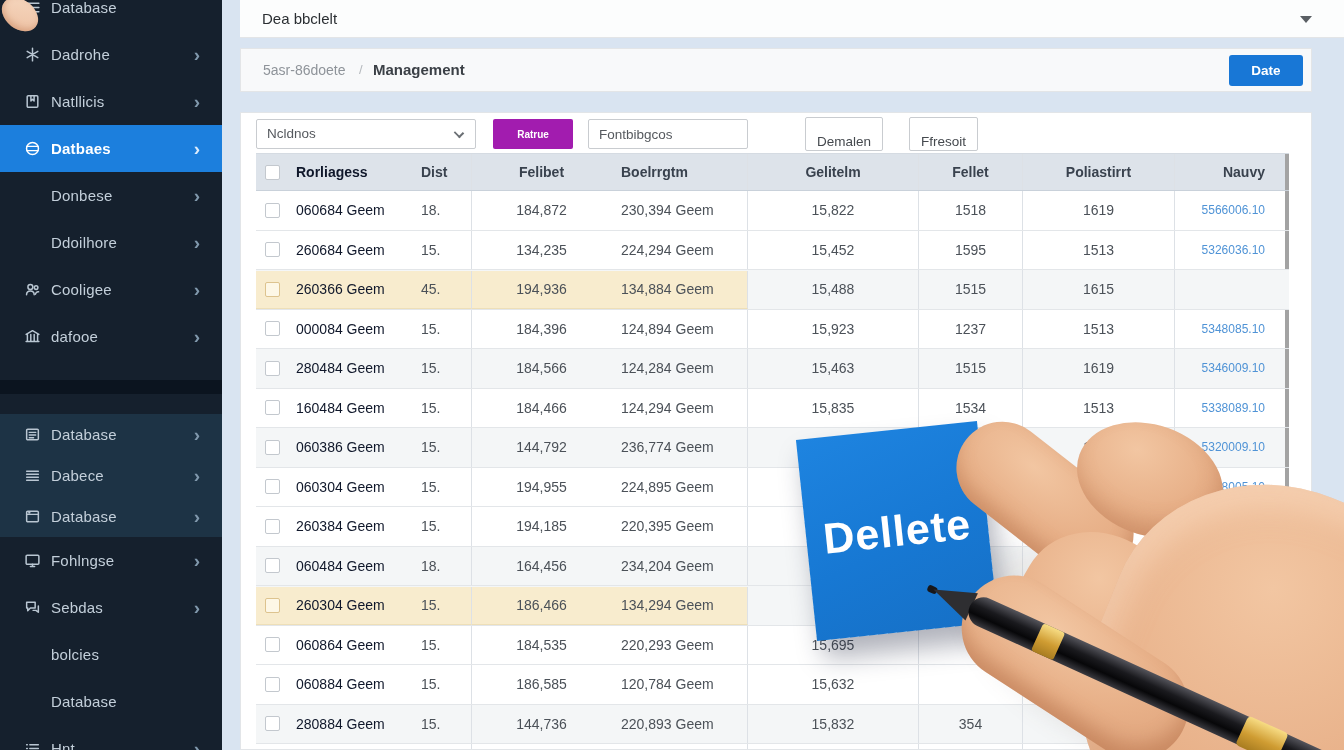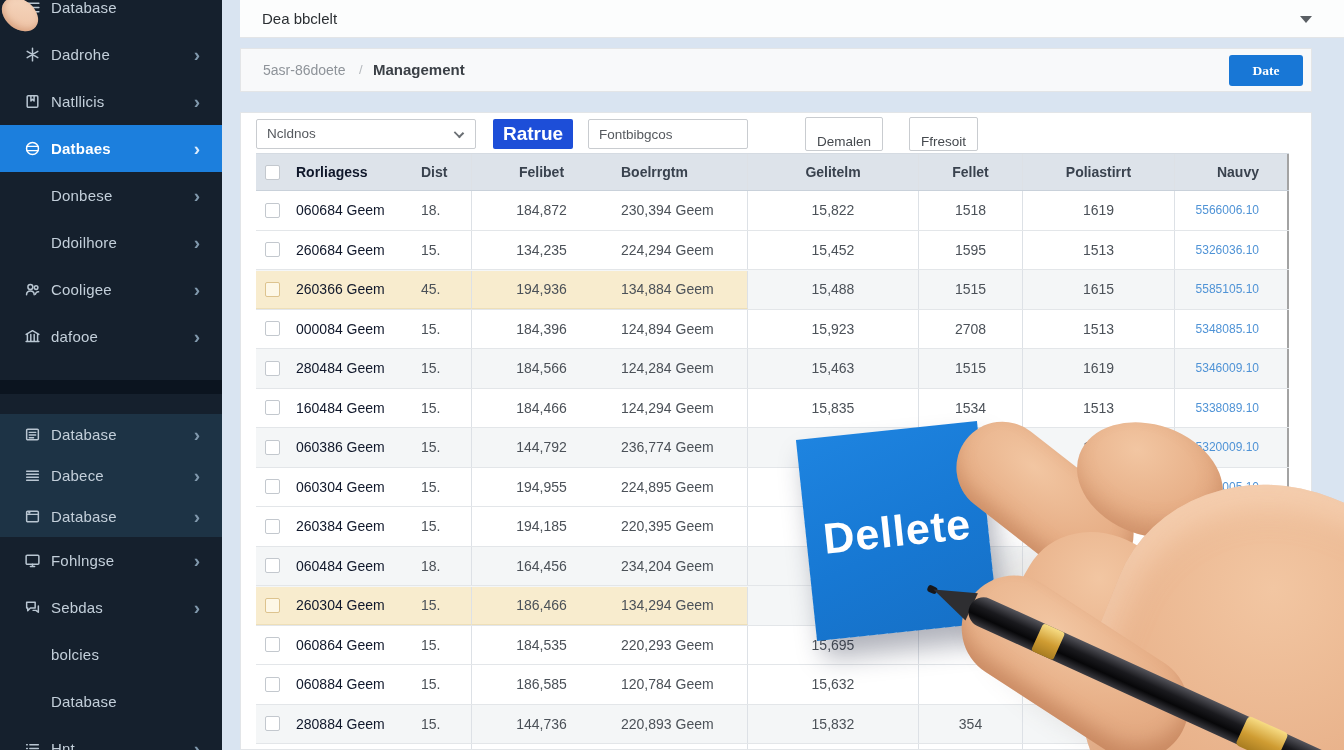--- a/index.html
+++ b/index.html
@@ -25,48 +25,48 @@
   
   .topbar { position:absolute; left:240px; top:0; width:1104px; height:38px; background:#fcfdfd; border-bottom:1px solid #e3e5e7; z-index:1; }
   .topbar-title { position:absolute; left:22px; top:0; line-height:38px; font-size:15px; color:#2b2f33; }
   .caret-down { position:absolute; right:32px; top:16px; width:0; height:0; border-left:6px solid transparent; border-right:6px solid transparent; border-top:7px solid #5a5f64; cursor:pointer; }
 
   
   .crumbbar { position:absolute; left:240px; top:48px; width:1072px; height:44px; background:#f8f9fa; border:1px solid #e3e5e7; z-index:1; }
   .crumb-path { position:absolute; left:22px; top:0; line-height:42px; font-size:14px; color:#8e9399; }
   .crumb-sep { position:absolute; left:118px; top:0; line-height:42px; font-size:13px; color:#b4b8bc; }
   .crumb-cur { position:absolute; left:132px; top:0; line-height:42px; font-size:15px; font-weight:bold; color:#3b4046; }
-  .date-btn { position:absolute; right:8px; top:6px; width:74px; height:31px; background:#1877d6; color:#fff; font-size:13.5px; font-weight:bold; border:none; border-radius:3px; cursor:pointer; font-family:Liberation Serif, serif; }
+  .date-btn { position:absolute; right:8px; top:6px; width:74px; height:31px; background:#1877d6; color:#fff; font-size:13.5px; font-weight:bold; border:none; border-radius:3px; cursor:pointer; font-family:Liberation Sans, sans-serif; }
 
   
   .main-panel { position:absolute; left:240px; top:112px; width:1072px; height:638px; background:#fff; border:1px solid #e2e5e8; z-index:1; overflow:hidden; }
   .filters { position:absolute; left:15px; top:6px; height:30px; display:flex; align-items:center; }
   .f-select { position:relative; width:220px; height:30px; border:1px solid #c9ccd0; border-radius:2px; background:#fff; font-size:13.5px; color:#55595e; line-height:28px; padding-left:10px; cursor:pointer; }
   .f-select .chev { position:absolute; right:12px; top:9px; width:8px; height:8px; border-right:2px solid #6a6f74; border-bottom:2px solid #6a6f74; transform:rotate(45deg) scale(1,.85); }
-  .f-btn-primary { margin-left:17px; width:80px; height:30px; background:#1d4ed8; color:#fff; border:none; border-radius:2px; font-size:19px; font-weight:bold; cursor:pointer; font-family:inherit; }
+  .f-btn-primary { margin-left:17px; width:80px; height:30px; background:#a21caf; color:#fff; border:none; border-radius:2px; font-size:10px; font-weight:bold; cursor:pointer; font-family:inherit; }
   .f-input { margin-left:15px; width:160px; height:30px; border:1px solid #c9ccd0; border-radius:2px; font-size:13.5px; color:#55595e; padding-left:10px; font-family:inherit; }
   .f-btn { height:30px; background:#fff; border:1px solid #c9ccd0; border-radius:2px; font-size:13.5px; color:#45494e; padding:16px 11px; cursor:pointer; font-family:inherit; }
   .f-btn.b1 { margin-left:57px; }
   .f-btn.b2 { margin-left:26px; }
 
   
   .table { position:absolute; left:15px; top:40px; width:1033px; }
   .trow { display:grid; grid-template-columns:36px 124px 56px 139px 137px 171px 104px 152px 114px; align-items:center; height:39.5px; background:#fff; border-bottom:1px solid #e3e6e9; font-size:14px; color:#4b5158; cursor:pointer; }
   .trow.head { height:38px; background:#dde3ea; border-top:1px solid #d5dbe2; border-bottom:1px solid #c9d1da; font-weight:bold; color:#39424e; cursor:default; }
   .trow.gray { background:#f4f6f7; }
   .tcell { height:100%; display:flex; align-items:center; overflow:hidden; white-space:nowrap; }
   .c-cb { justify-content:flex-start; padding-left:9px; }
   .c-name { padding-left:4px; color:#0f172a; }
   .c-dist { padding-left:5px; border-right:1px solid #dde1e6; }
   .c-felibet { justify-content:center; }
   .c-boelrrgtm { padding-left:10px; border-right:1px solid #dde1e6;text-align:right; }
   .c-gelitelm { justify-content:center; border-right:1px solid #dde1e6; }
   .c-fellet { justify-content:center; border-right:1px solid #dde1e6; }
   .c-poliastirrt { justify-content:center; border-right:1px solid #dde1e6; }
-  .c-nauvy { justify-content:flex-end; padding-right:28px; border-right:2px solid #a3a3a3;text-align:right; }
+  .c-nauvy { justify-content:flex-end; padding-right:20px; border-right:4px solid #a3a3a3;text-align:right; }
   .trow.head .c-felibet { justify-content:center; }
   .trow .tan-bg { background:#f8ecce; border-bottom:1px solid #eedfb8; margin-bottom:-1px; }
   .nauvy-link { color:#4f93d6; font-size:12px; text-decoration:none; cursor:pointer; }
   .cb { appearance:none; -webkit-appearance:none; width:15px; height:15px; border:1.5px solid #c3c8ce; border-radius:2px; background:#fff; cursor:pointer; }
   .tan-bg .cb { border-color:#ddc38e; background:#fdf7e6; }
 
   
   .overlay { position:absolute; left:0; top:0; width:1344px; height:750px; z-index:5; pointer-events:none; }
   .hand-shadow { position:absolute; left:930px; top:555px; width:440px; height:220px; border-radius:50%; background:radial-gradient(ellipse at 50% 50%, rgba(80,60,40,.30), rgba(80,60,40,0) 70%); transform:rotate(24deg); filter:blur(7px); }
   .note { position:absolute; left:806px; top:430px; width:182px; height:202px; background:linear-gradient(160deg,#1e84e0 0%, #1778d3 55%, #1670c6 100%); transform:rotate(-6deg); box-shadow:6px 18px 26px rgba(30,35,60,.35); display:flex; align-items:center; justify-content:center; }
@@ -297,34 +297,31 @@
         <div class="tcell c-cb tan-bg">
           <input type="checkbox" class="cb" style="">
         </div>
         <div class="tcell c-name tan-bg">260366 Geem</div>
         <div class="tcell c-dist tan-bg">45.</div>
         <div class="tcell c-felibet tan-bg">194,936</div>
         <div class="tcell c-boelrrgtm tan-bg">134,884 Geem</div>
         <div class="tcell c-gelitelm">15,488</div>
         <div class="tcell c-fellet">1515</div>
         <div class="tcell c-poliastirrt">1615</div>
-        <div class="tcell c-nauvy">
-          <span class="nauvy-link">5585105.10</span>
-        </div>
       </div>
       <div class="trow">
         <div class="tcell c-cb">
           <input type="checkbox" class="cb" style="">
         </div>
         <div class="tcell c-name">000084 Geem</div>
         <div class="tcell c-dist">15.</div>
         <div class="tcell c-felibet">184,396</div>
         <div class="tcell c-boelrrgtm">124,894 Geem</div>
         <div class="tcell c-gelitelm">15,923</div>
-        <div class="tcell c-fellet">2708</div>
+        <div class="tcell c-fellet">1237</div>
         <div class="tcell c-poliastirrt">1513</div>
         <div class="tcell c-nauvy">
           <span class="nauvy-link">5348085.10</span>
         </div>
       </div>
       <div class="trow gray">
         <div class="tcell c-cb">
           <input type="checkbox" class="cb" style="">
         </div>
         <div class="tcell c-name">280484 Geem</div>

